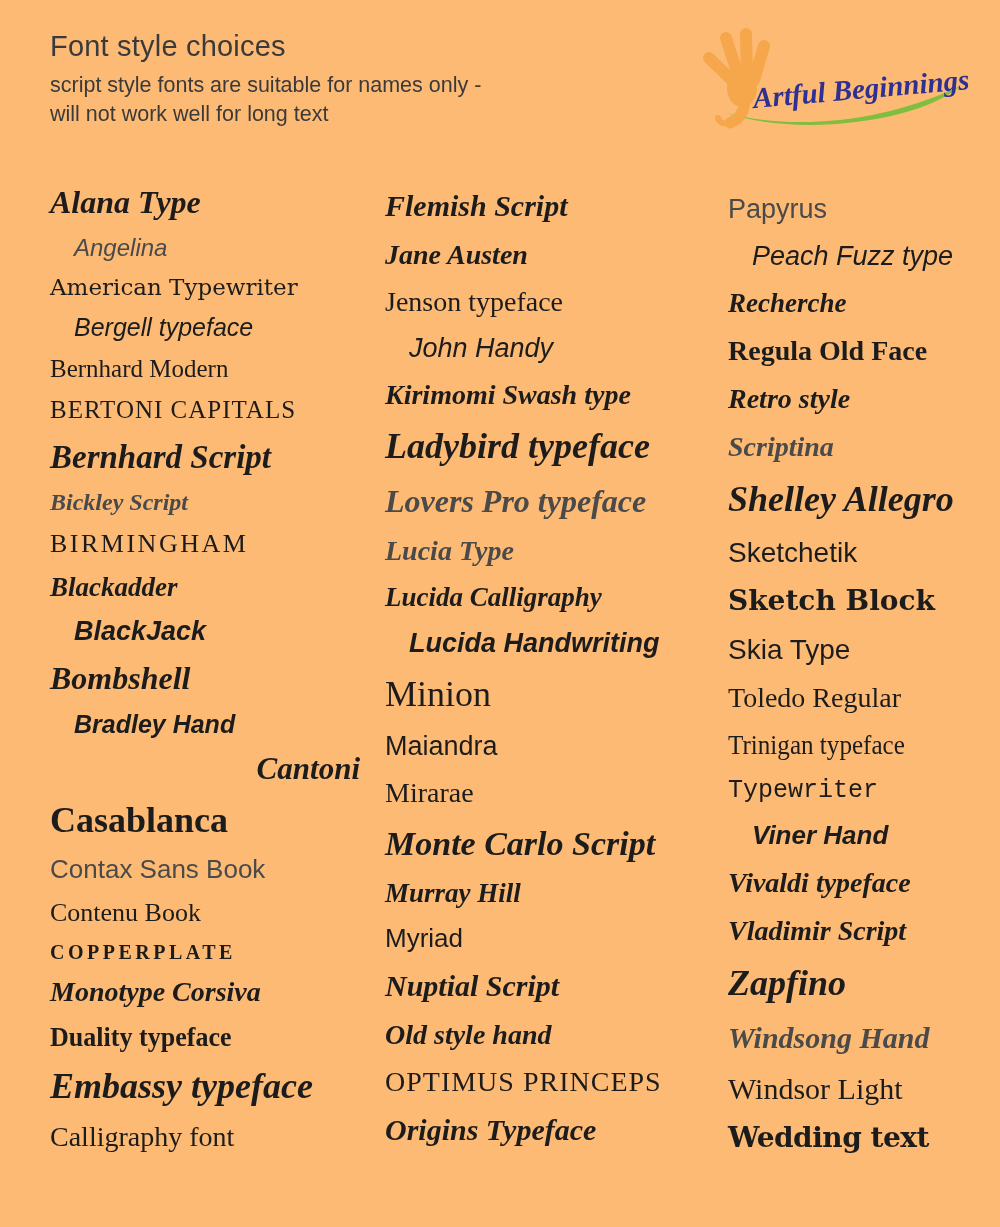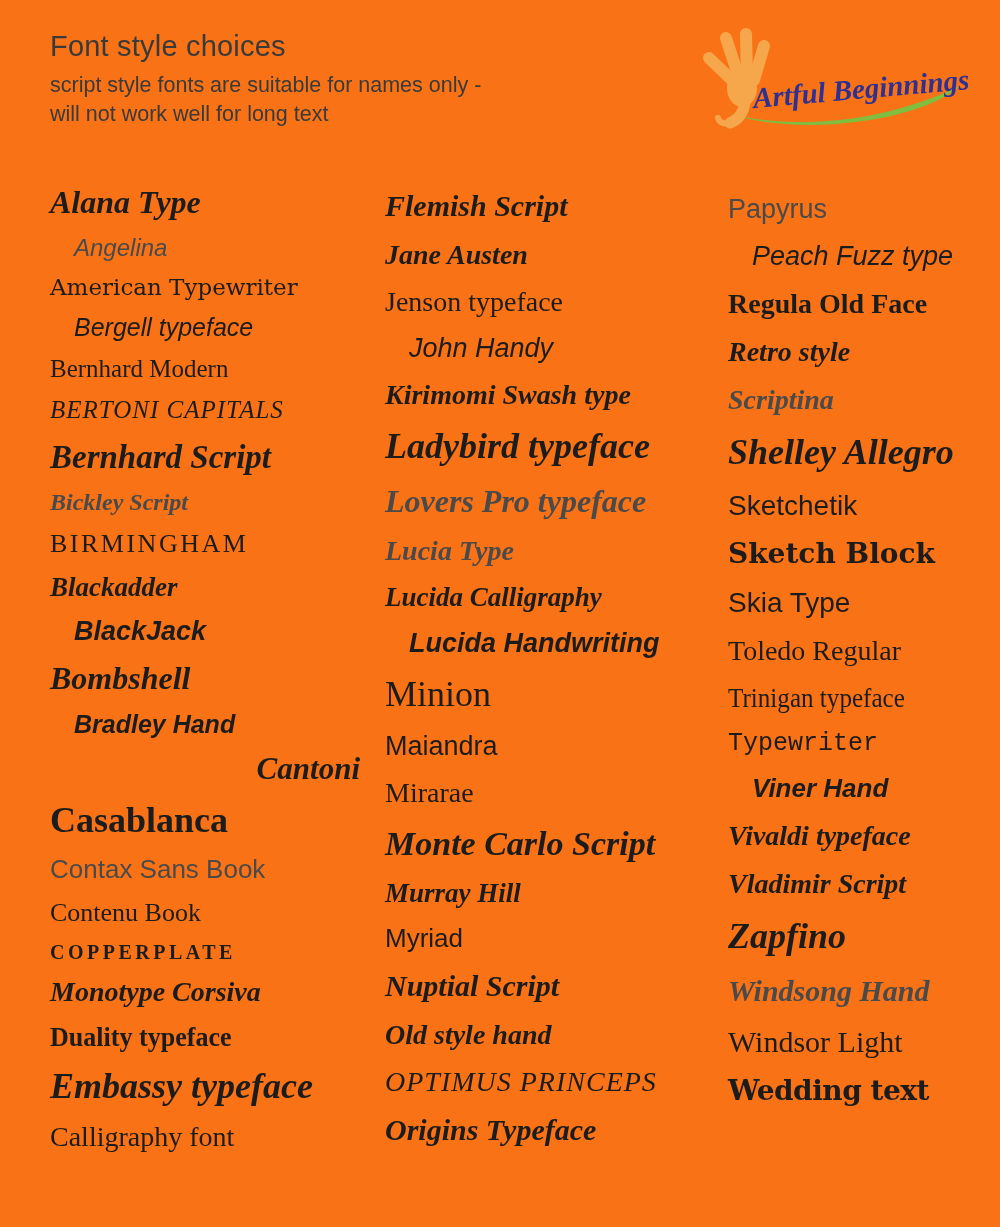--- a/index.html
+++ b/index.html
@@ -1,17 +1,17 @@
 <!DOCTYPE html>
 <html><head>
 <meta charset="utf-8">
 <style>
   html,body{margin:0;padding:0;background:#ffffff;}
   body{width:1000px;height:1227px;position:relative;font-family:"Liberation Sans",sans-serif;overflow:hidden;}
-  .page{position:absolute;inset:0;background:#f97316;}
+  .page{position:absolute;inset:0;background:#fdba74;}
 
   
   .header-block{position:absolute;left:50px;top:30px;width:520px;}
   .page-title{font-family:"Liberation Sans",sans-serif;font-size:29px;color:#3a3a3a;letter-spacing:.2px;margin-bottom:8px;}
   .page-subtitle{font-family:"Liberation Sans",sans-serif;font-size:21.5px;color:#3a3a3a;line-height:1.35;}
 
   .logo{position:absolute;left:696px;top:26px;width:280px;height:110px;}
 
   
   .col{position:absolute;display:flex;flex-direction:column;}
@@ -29,21 +29,21 @@
   .sc-i{font-family:"Liberation Serif",serif;font-style:italic;font-weight:bold;}
   .sn{font-family:"Liberation Sans",sans-serif;}
   .hw{font-family:"Liberation Sans",sans-serif;font-style:italic;margin-left:24px;}
   .slab{font-family:"DejaVu Serif",serif;}
   .mono{font-family:"Liberation Mono",monospace;}
   .bl{font-family:"DejaVu Serif",serif;font-weight:bold;letter-spacing:-.5px;}
 
   .b{font-weight:bold;}
   .lt{color:#4a4a4a;}
   .cond{transform:scaleX(.93);transform-origin:left center;}
-  .ls1{letter-spacing:1px;font-style:italic;}
+  .ls1{letter-spacing:1px;}
   .ls2{letter-spacing:2.5px;}
   .ls3{letter-spacing:3.5px;}
 
   .s20{font-size:20px;} .s23{font-size:23px;} .s24{font-size:24px;}
   .s25{font-size:25px;} .s26{font-size:26px;} .s27{font-size:27px;}
   .s28{font-size:28px;} .s29{font-size:36px;} .s30{font-size:30px;}
   .s31{font-size:31px;text-align:right;} .s32{font-size:32px;} .s33{font-size:33px;}
   .s34{font-size:34px;} .s36{font-size:36px;}
 </style>
 </head>
@@ -120,20 +120,21 @@
     <div class="fi sn s26">Myriad</div>
     <div class="fi sc-i s30">Nuptial Script</div>
     <div class="fi sc-i b s28">Old style hand</div>
     <div class="fi sr s28 ls1">OPTIMUS PRINCEPS</div>
     <div class="fi sc-i s30">Origins Typeface</div>
   </div>
 
   <div class="col col3">
     <div class="fi sn s27 lt">Papyrus</div>
     <div class="fi hw s27">Peach Fuzz type</div>
+    <div class="fi sc-i s27">Recherche</div>
     <div class="fi sr b s28">Regula Old Face</div>
     <div class="fi sc-i b s28">Retro style</div>
     <div class="fi sc-i s28 lt">Scriptina</div>
     <div class="fi sc-i s29">Shelley Allegro</div>
     <div class="fi sn s28">Sketchetik</div>
     <div class="fi slab b s28">Sketch Block</div>
     <div class="fi sn s28">Skia Type</div>
     <div class="fi sr s28">Toledo Regular</div>
     <div class="fi sr s27 cond">Trinigan typeface</div>
     <div class="fi mono s25">Typewriter</div>

